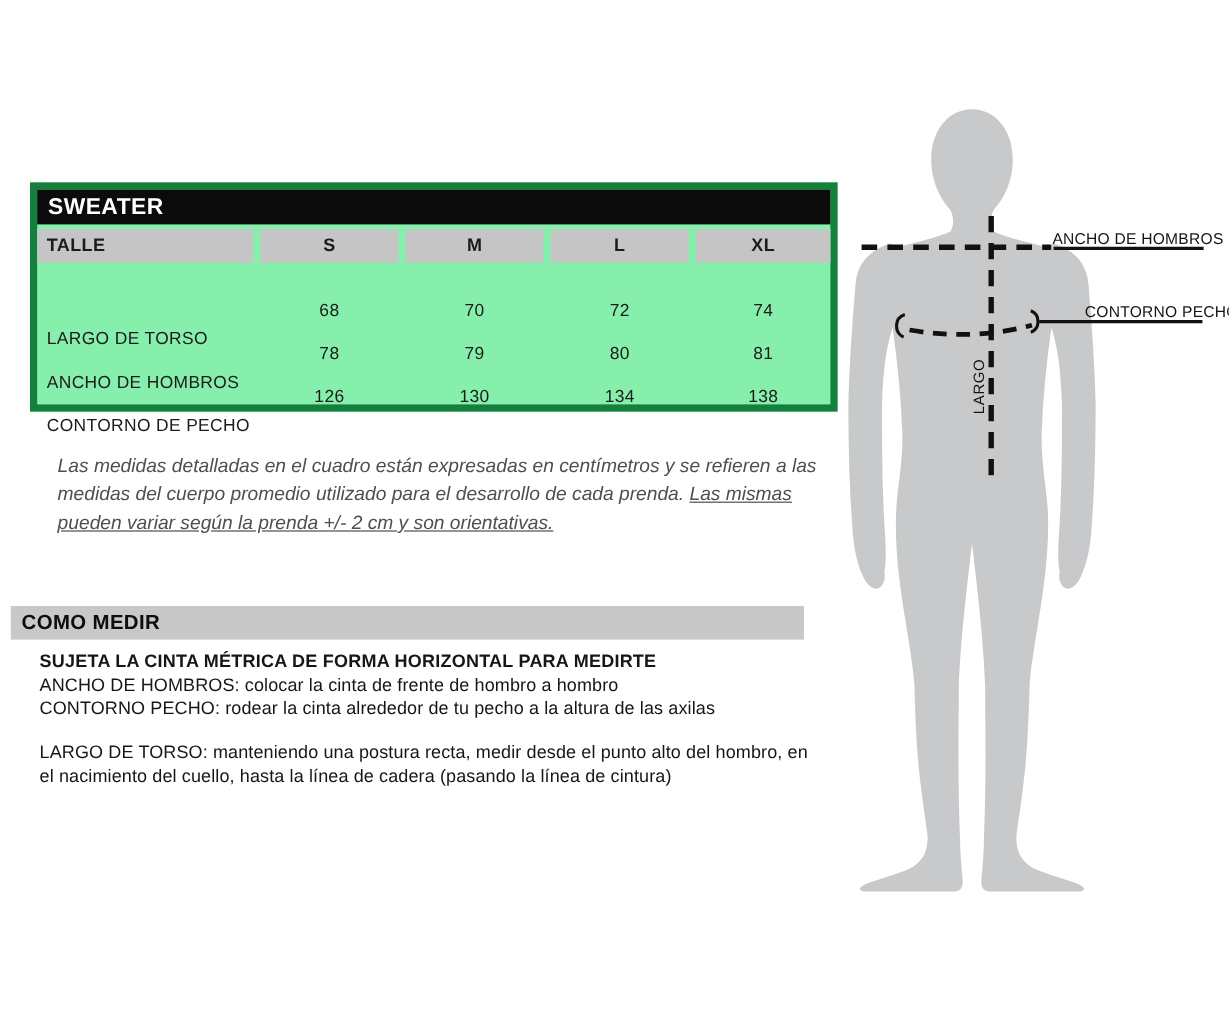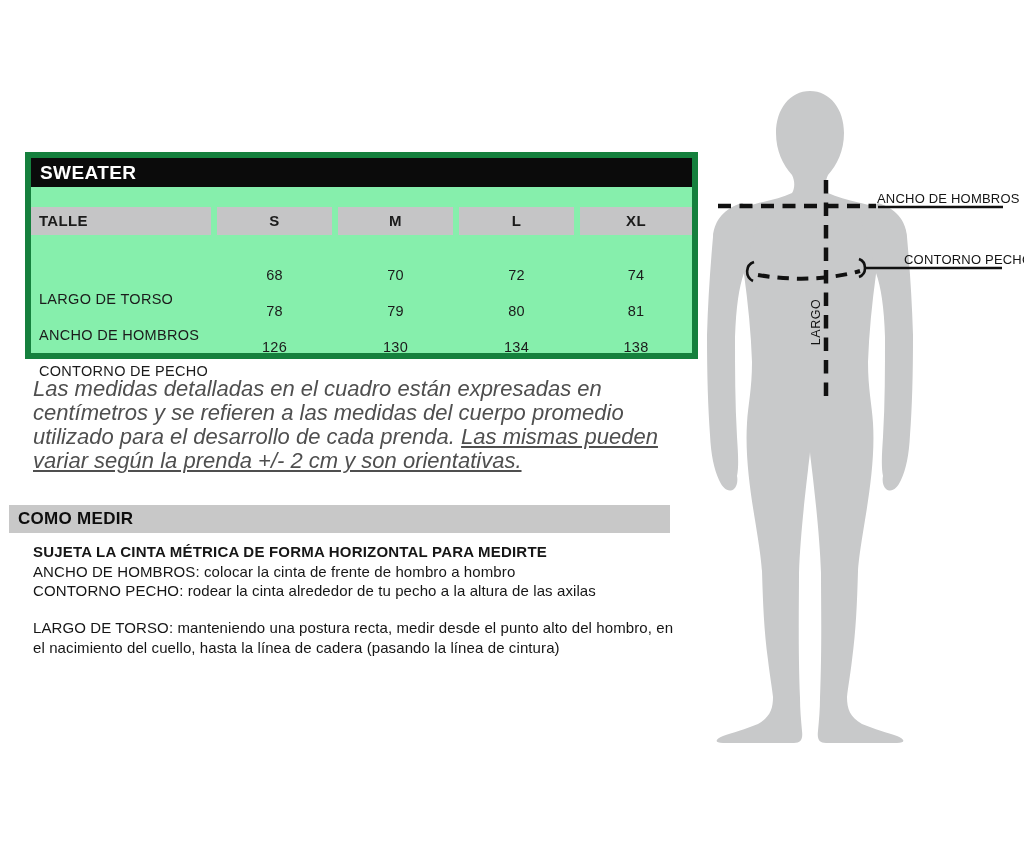--- a/index.html
+++ b/index.html
@@ -6,33 +6,33 @@
   body{width:1024px;height:841px;position:relative;overflow:hidden;
        font-family:"Liberation Sans",sans-serif;color:#1b1b1b;}
   .canvas{position:absolute;inset:0;}
 
   
   .size-table{position:absolute;left:25px;top:152px;width:661px;
               border:6px solid #15803d;background:#86efac;}
   .table-title{background:#0b0b0b;color:#ffffff;font-weight:bold;font-size:19px;
                letter-spacing:.4px;height:29px;line-height:29px;padding-left:9px;}
   .grid-row{display:grid;grid-template-columns:180px 115px 115px 115px 1fr;column-gap:6px;}
-  .header-row{margin-top:20px;}
+  .header-row{margin-top:4px;}
   .hcell{background:#c5c5c6;height:28px;line-height:28px;font-weight:bold;font-size:15px;
          letter-spacing:.3px;}
   .hcell.lbl{padding-left:8px;}
   .hcell.size{text-align:center;}
   .data-rows{padding:8px 0 2px 0;}
   .data-row{height:36px;align-items:center;font-size:14.5px;letter-spacing:.3px;}
   .row-label{padding-left:8px;margin-top:48px;}
   .cell-val{text-align:center;}
 
   
-  .note{position:absolute;left:33px;top:377px;width:648px;margin:0;
-        font-style:italic;font-size:22px;line-height:24px;color:#4f4f4f;}
+  .note{position:absolute;left:48px;top:377px;width:648px;margin:0;
+        font-style:italic;font-size:16px;line-height:24px;color:#4f4f4f;}
   .note .u{text-decoration:underline;}
 
   
   .como-bar{position:absolute;left:9px;top:505px;width:661px;height:28px;
             background:#c8c8c8;color:#0d0d0d;font-weight:bold;font-size:17px;
             line-height:28px;padding-left:9px;letter-spacing:.3px;box-sizing:border-box;}
   .measure-block{position:absolute;left:33px;width:655px;font-size:15px;
                  line-height:19.5px;color:#161616;}
   .mb1{top:542px;}
   .mb2{top:618px;}

